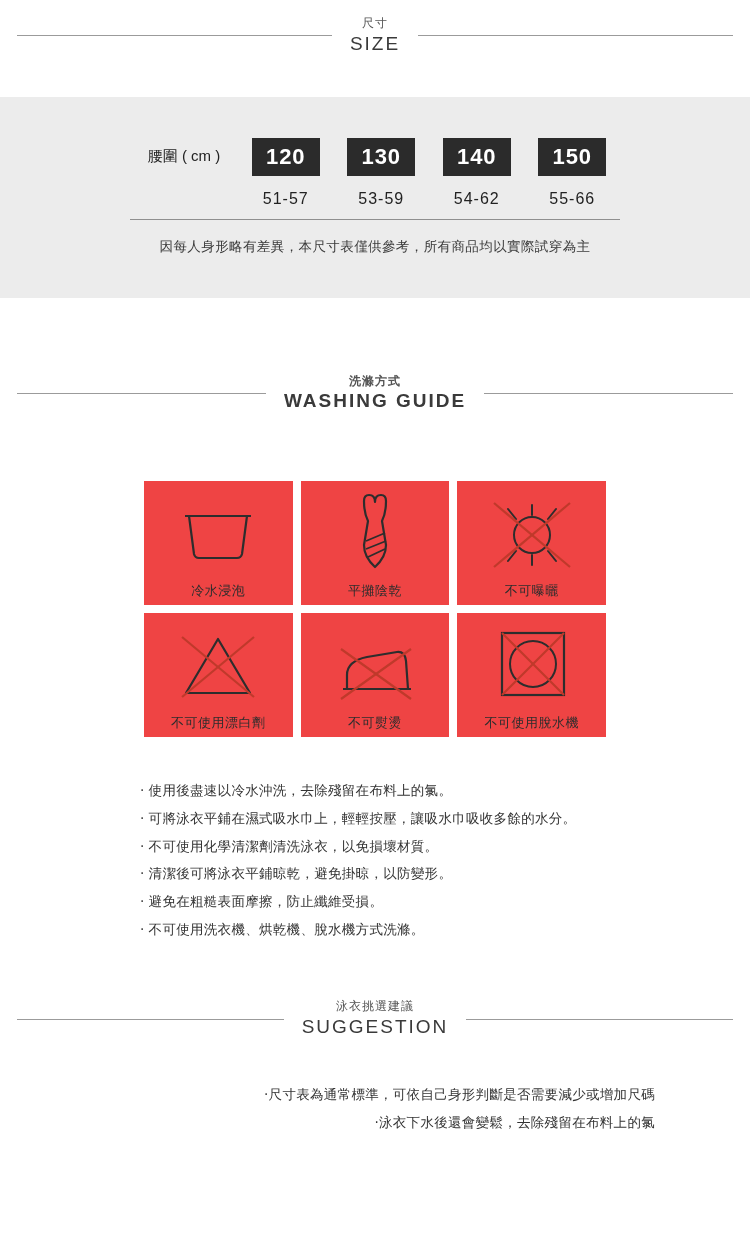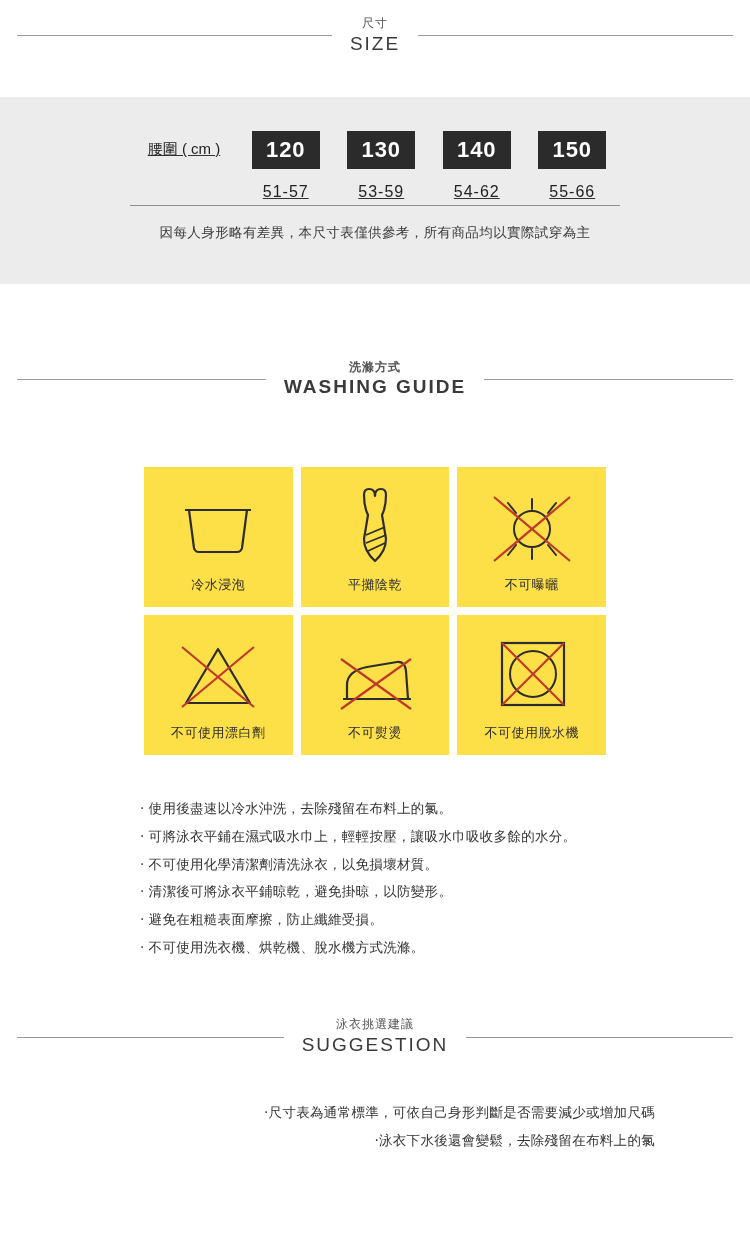--- a/index.html
+++ b/index.html
@@ -50,23 +50,22 @@
   }
 
   
   .size-wrap {
     background: #ececec;
     padding: 30px 0 42px 0;
     margin-top: 25px;
   }
   .size-table {
     width: 490px;
-    margin: 4px auto;
+    margin: 11px auto;
     border-collapse: collapse;
-    text-decoration: underline;
   }
   .size-table td, .size-table th {
     text-align: center;
     vertical-align: middle;
     padding: 0;
   }
   .size-head-row td, .size-head-row th { padding-bottom: 14px; }
   .size-label {
     width: 108px;
     font-size: 15px;
@@ -107,22 +106,22 @@
   
   .wash-head { margin-top: 60px; font-weight: bold; }
   .icon-grid {
     width: 462px;
     margin: 52px auto 0 auto;
     display: grid;
     grid-template-columns: repeat(3, 1fr);
     grid-gap: 8px 8px;
   }
   .icon-cell {
-    background: #fde047;
-    height: 140px;
+    background: #ef4444;
+    height: 124px;
     display: flex;
     flex-direction: column;
     align-items: center;
     justify-content: center;
     padding-top: 6px;
   }
   .icon-art {
     height: 86px;
     display: flex;
     align-items: center;

